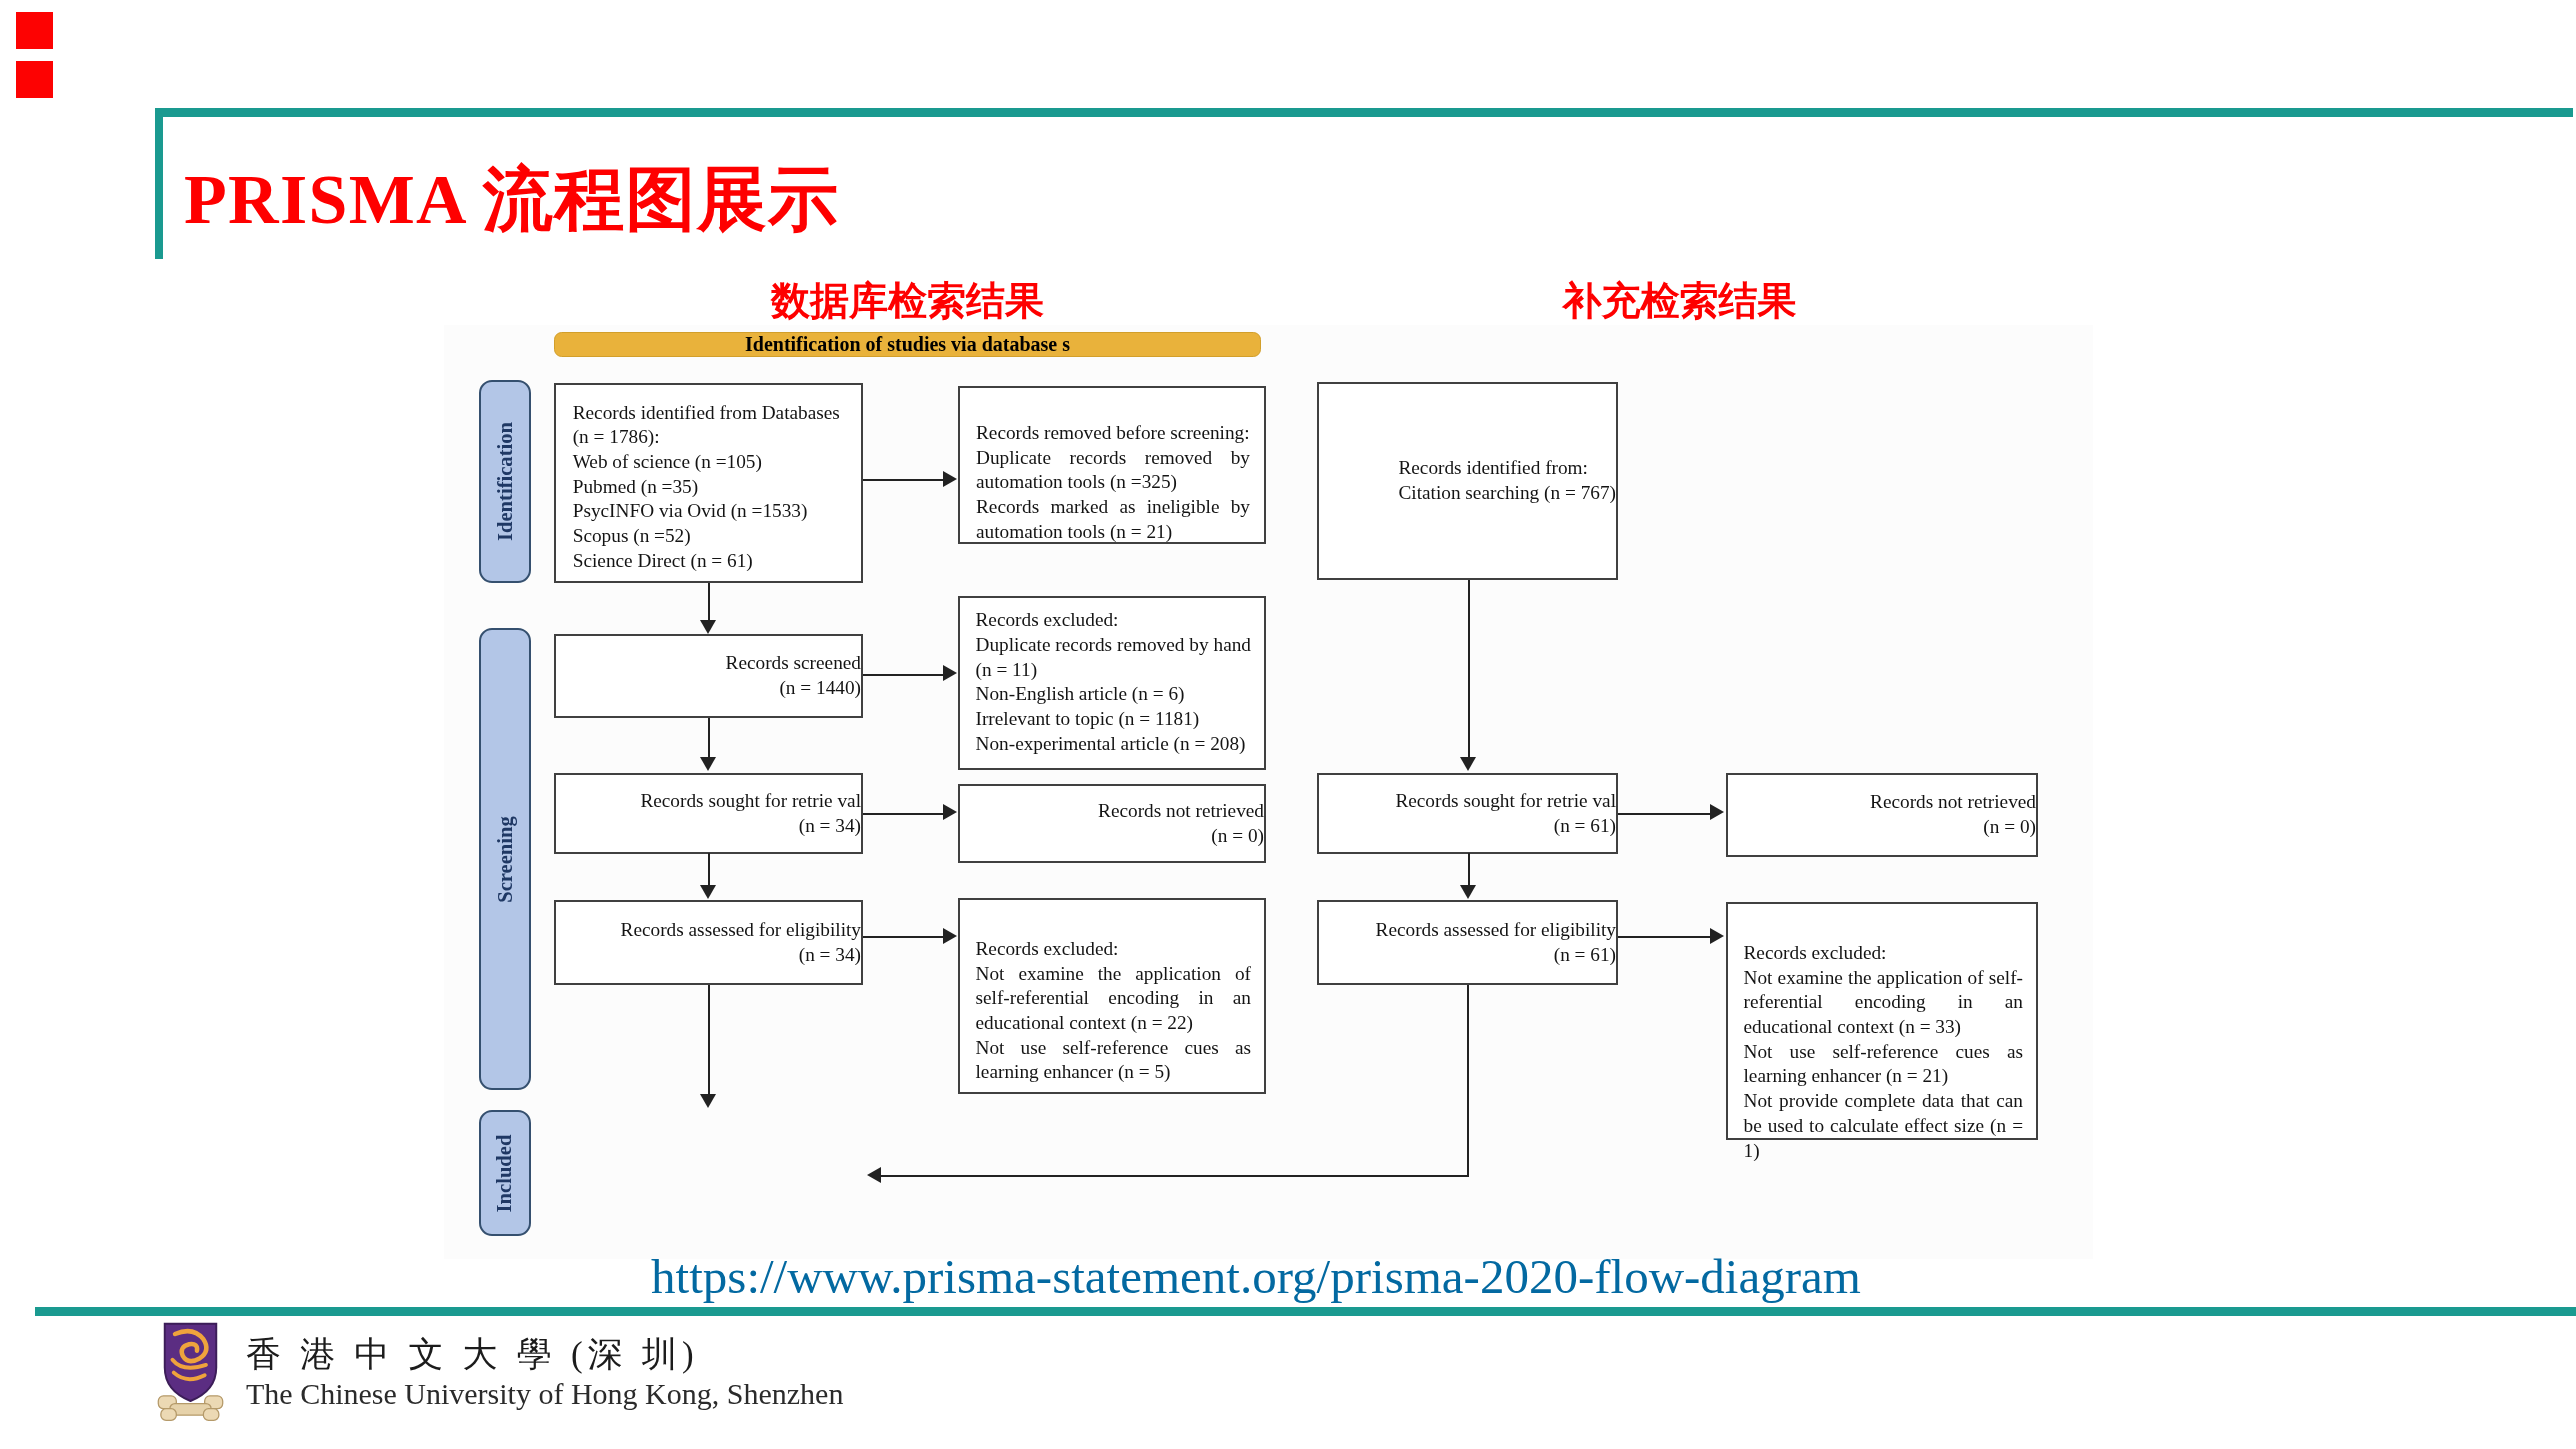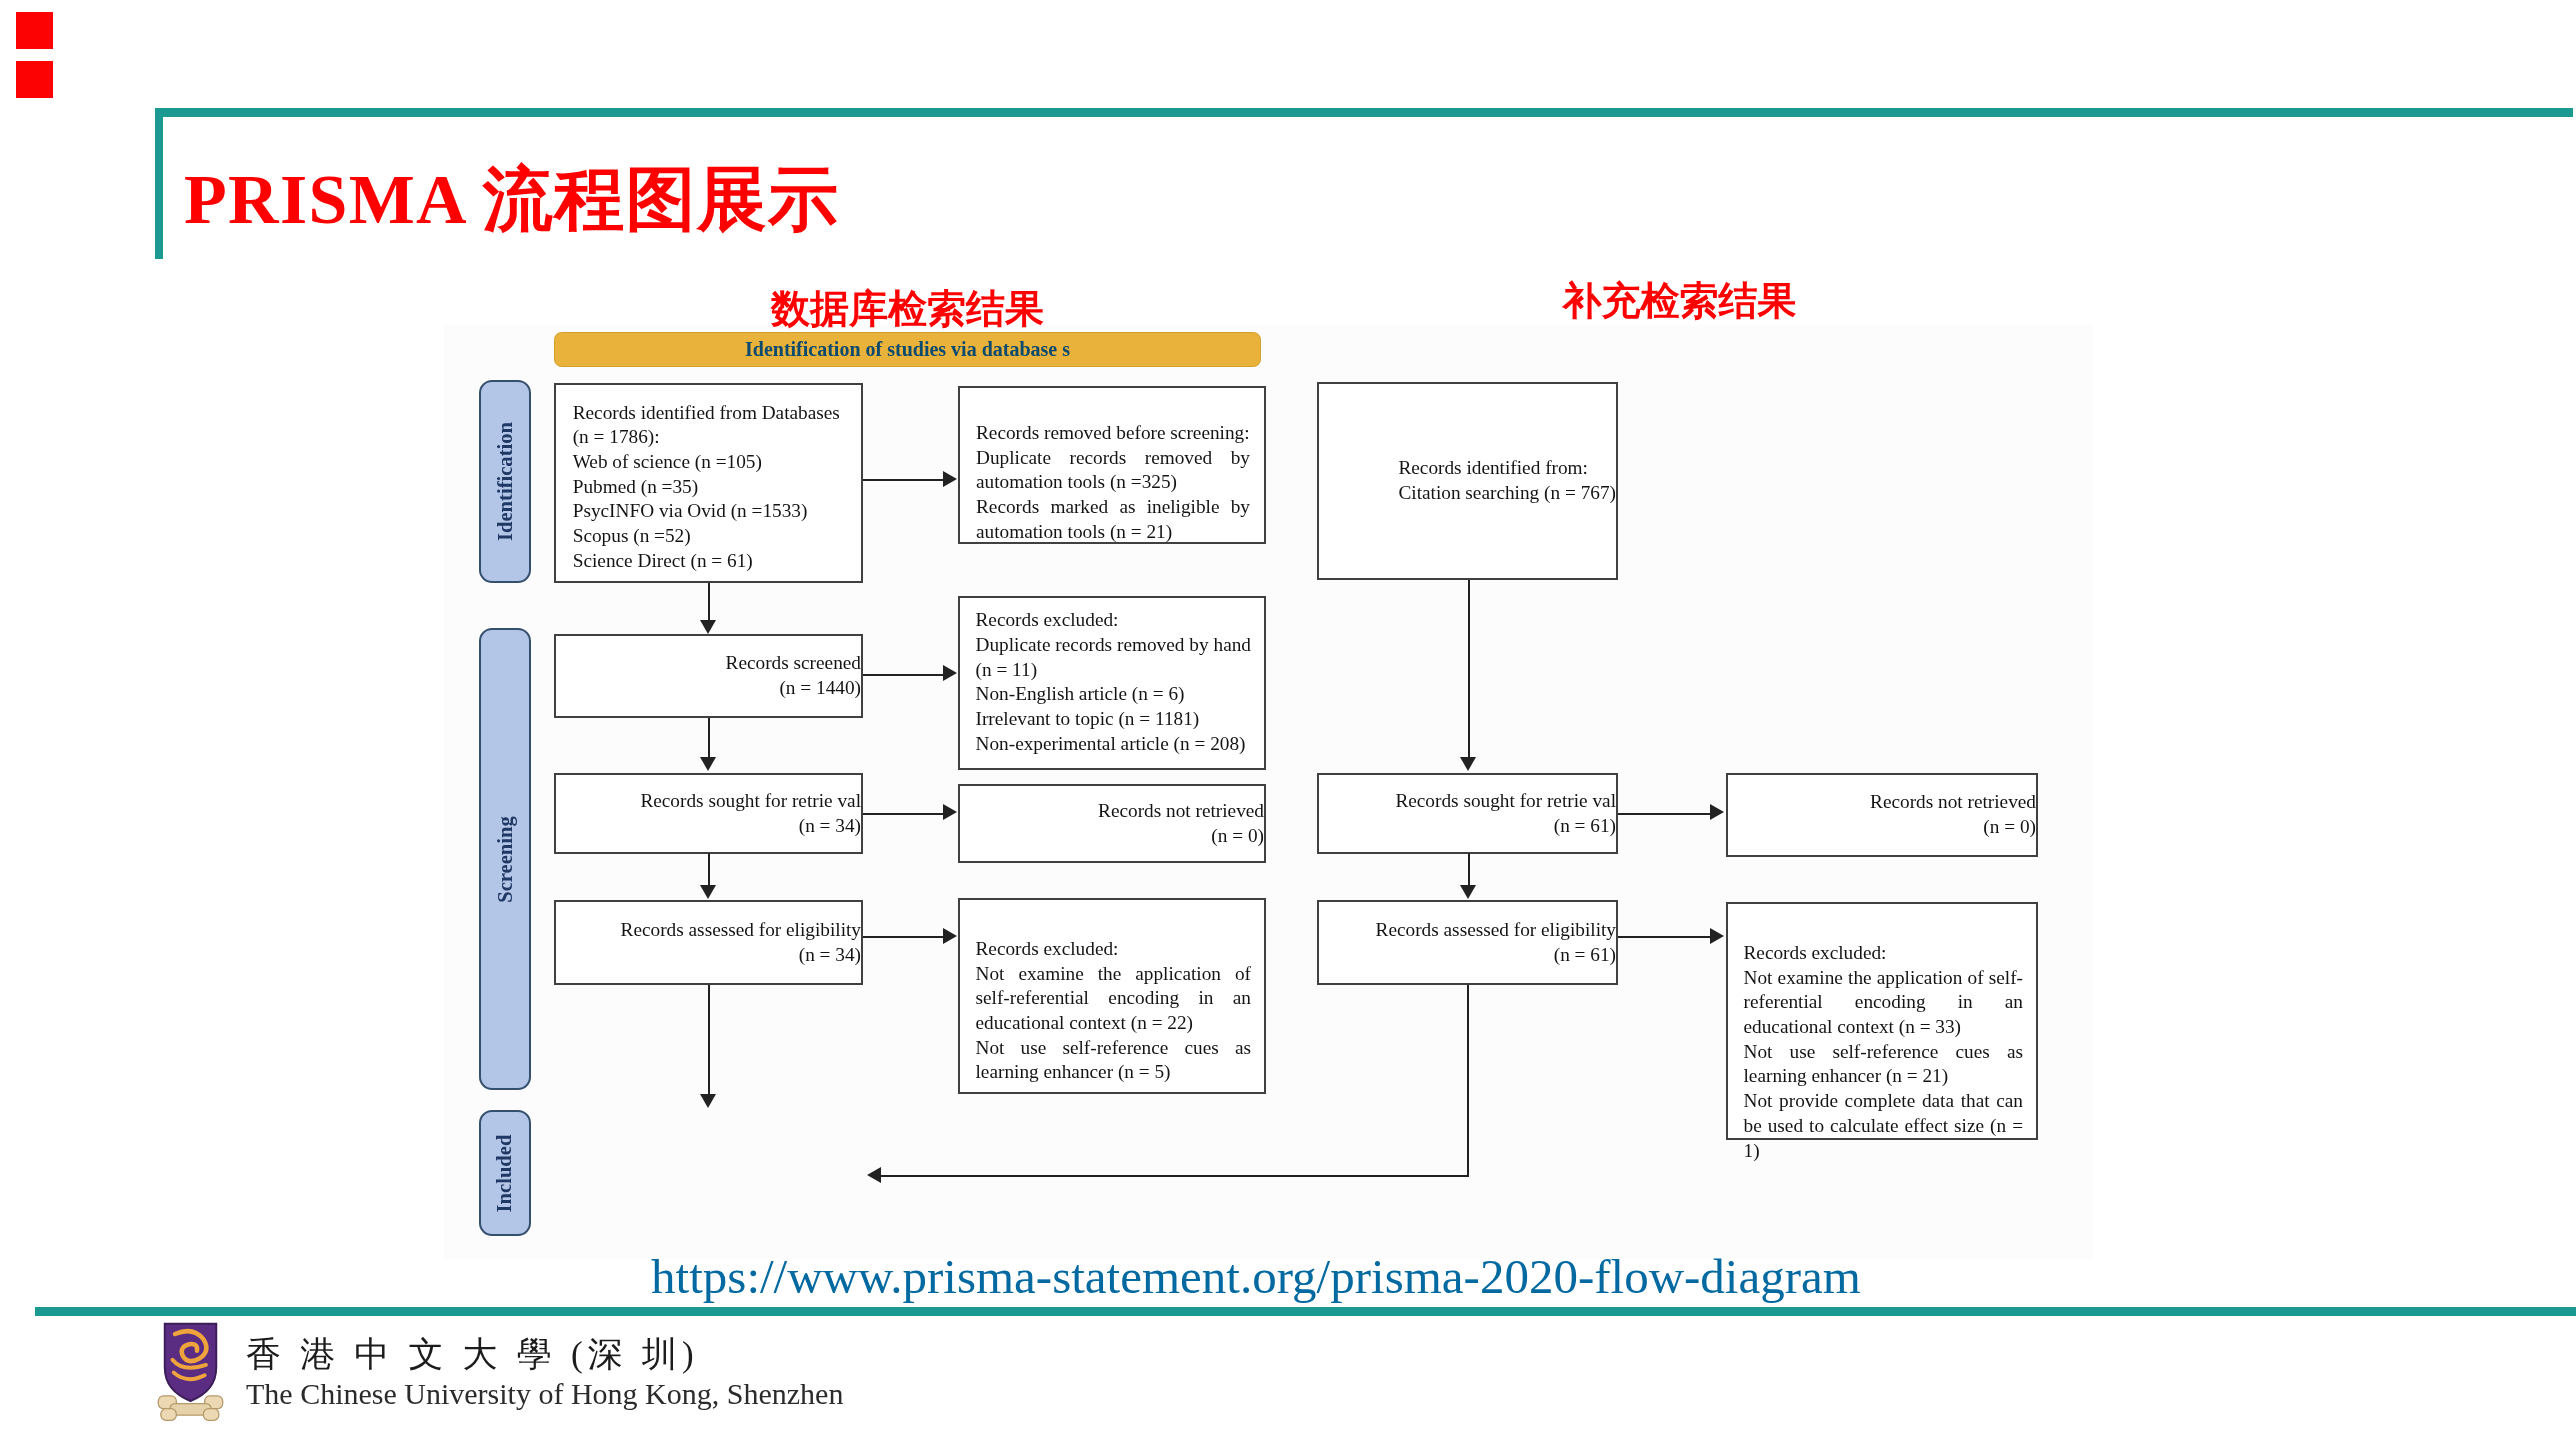--- a/index.html
+++ b/index.html
@@ -11,23 +11,23 @@
   .rule{position:absolute;background:#1a9a90;}
   
   .page-title{position:absolute;left:184px;top:153px;font-size:70px;font-weight:bold;
               color:#fe0000;letter-spacing:1.3px;white-space:nowrap;}
   
   .canvas{position:absolute;left:444px;top:325px;width:1649px;height:934px;background:#fcfcfc;}
   
   .col-label{position:absolute;top:274px;height:48px;text-align:center;color:#fe0000;
              font-weight:bold;font-size:39px;font-family:"DejaVu Sans","Liberation Sans",sans-serif;}
   
-  .banner{position:absolute;top:332px;height:35px;background:#e9b23b;border:1.3px solid #d29f2b;
+  .banner{position:absolute;top:332px;height:25px;background:#e9b23b;border:1.3px solid #d29f2b;
           border-radius:7.7px;box-sizing:border-box;display:flex;align-items:center;justify-content:center;
-          font-weight:bold;font-size:20px;color:#0c4a6e;}
+          font-weight:bold;font-size:20px;color:#000000;}
   
   .stage{position:absolute;left:479px;width:52px;background:#b3c6e7;border:2.6px solid #35506f;
          border-radius:13px;box-sizing:border-box;display:flex;align-items:center;justify-content:center;}
   .stage span{transform:rotate(-90deg);white-space:nowrap;font-weight:bold;font-size:20.6px;color:#1f3864;}
   
   .fbox{position:absolute;background:#ffffff;border:2.6px solid #404040;box-sizing:border-box;
         font-size:19.3px;color:#141414;line-height:1.28;}
   .fbox.center{display:flex;flex-direction:column;align-items:flex-end;justify-content:center;text-align:center;}
   .fbox .inner-left{text-align:left;}
   .fbox .indent{text-align:justify;}
@@ -59,21 +59,21 @@
   <div class="corner-sq" style="left:16px;top:61px;"></div>
 
   <div class="rule" style="left:155px;top:108px;width:2418px;height:9px;"></div>
   <div class="rule" style="left:155px;top:108px;width:8.4px;height:151px;"></div>
   <div class="rule" style="left:35px;top:1307px;width:2541px;height:9px;"></div>
 
   <div class="page-title">PRISMA 流程图展示</div>
 
   <div class="canvas"></div>
 
-  <div class="col-label" style="left:554px;width:707px;margin-top:8px;">数据库检索结果</div>
+  <div class="col-label" style="left:554px;width:707px;">数据库检索结果</div>
   <div class="col-label" style="left:1322px;width:715px;">补充检索结果</div>
 
   <div class="banner" style="left:554px;width:707px;">Identification of studies via database s</div>
 
   <div class="stage" style="top:380px;height:203px;">
       <span>Identification</span>
     </div>
   <div class="stage" style="top:628px;height:462px;">
       <span>Screening</span>
     </div>

